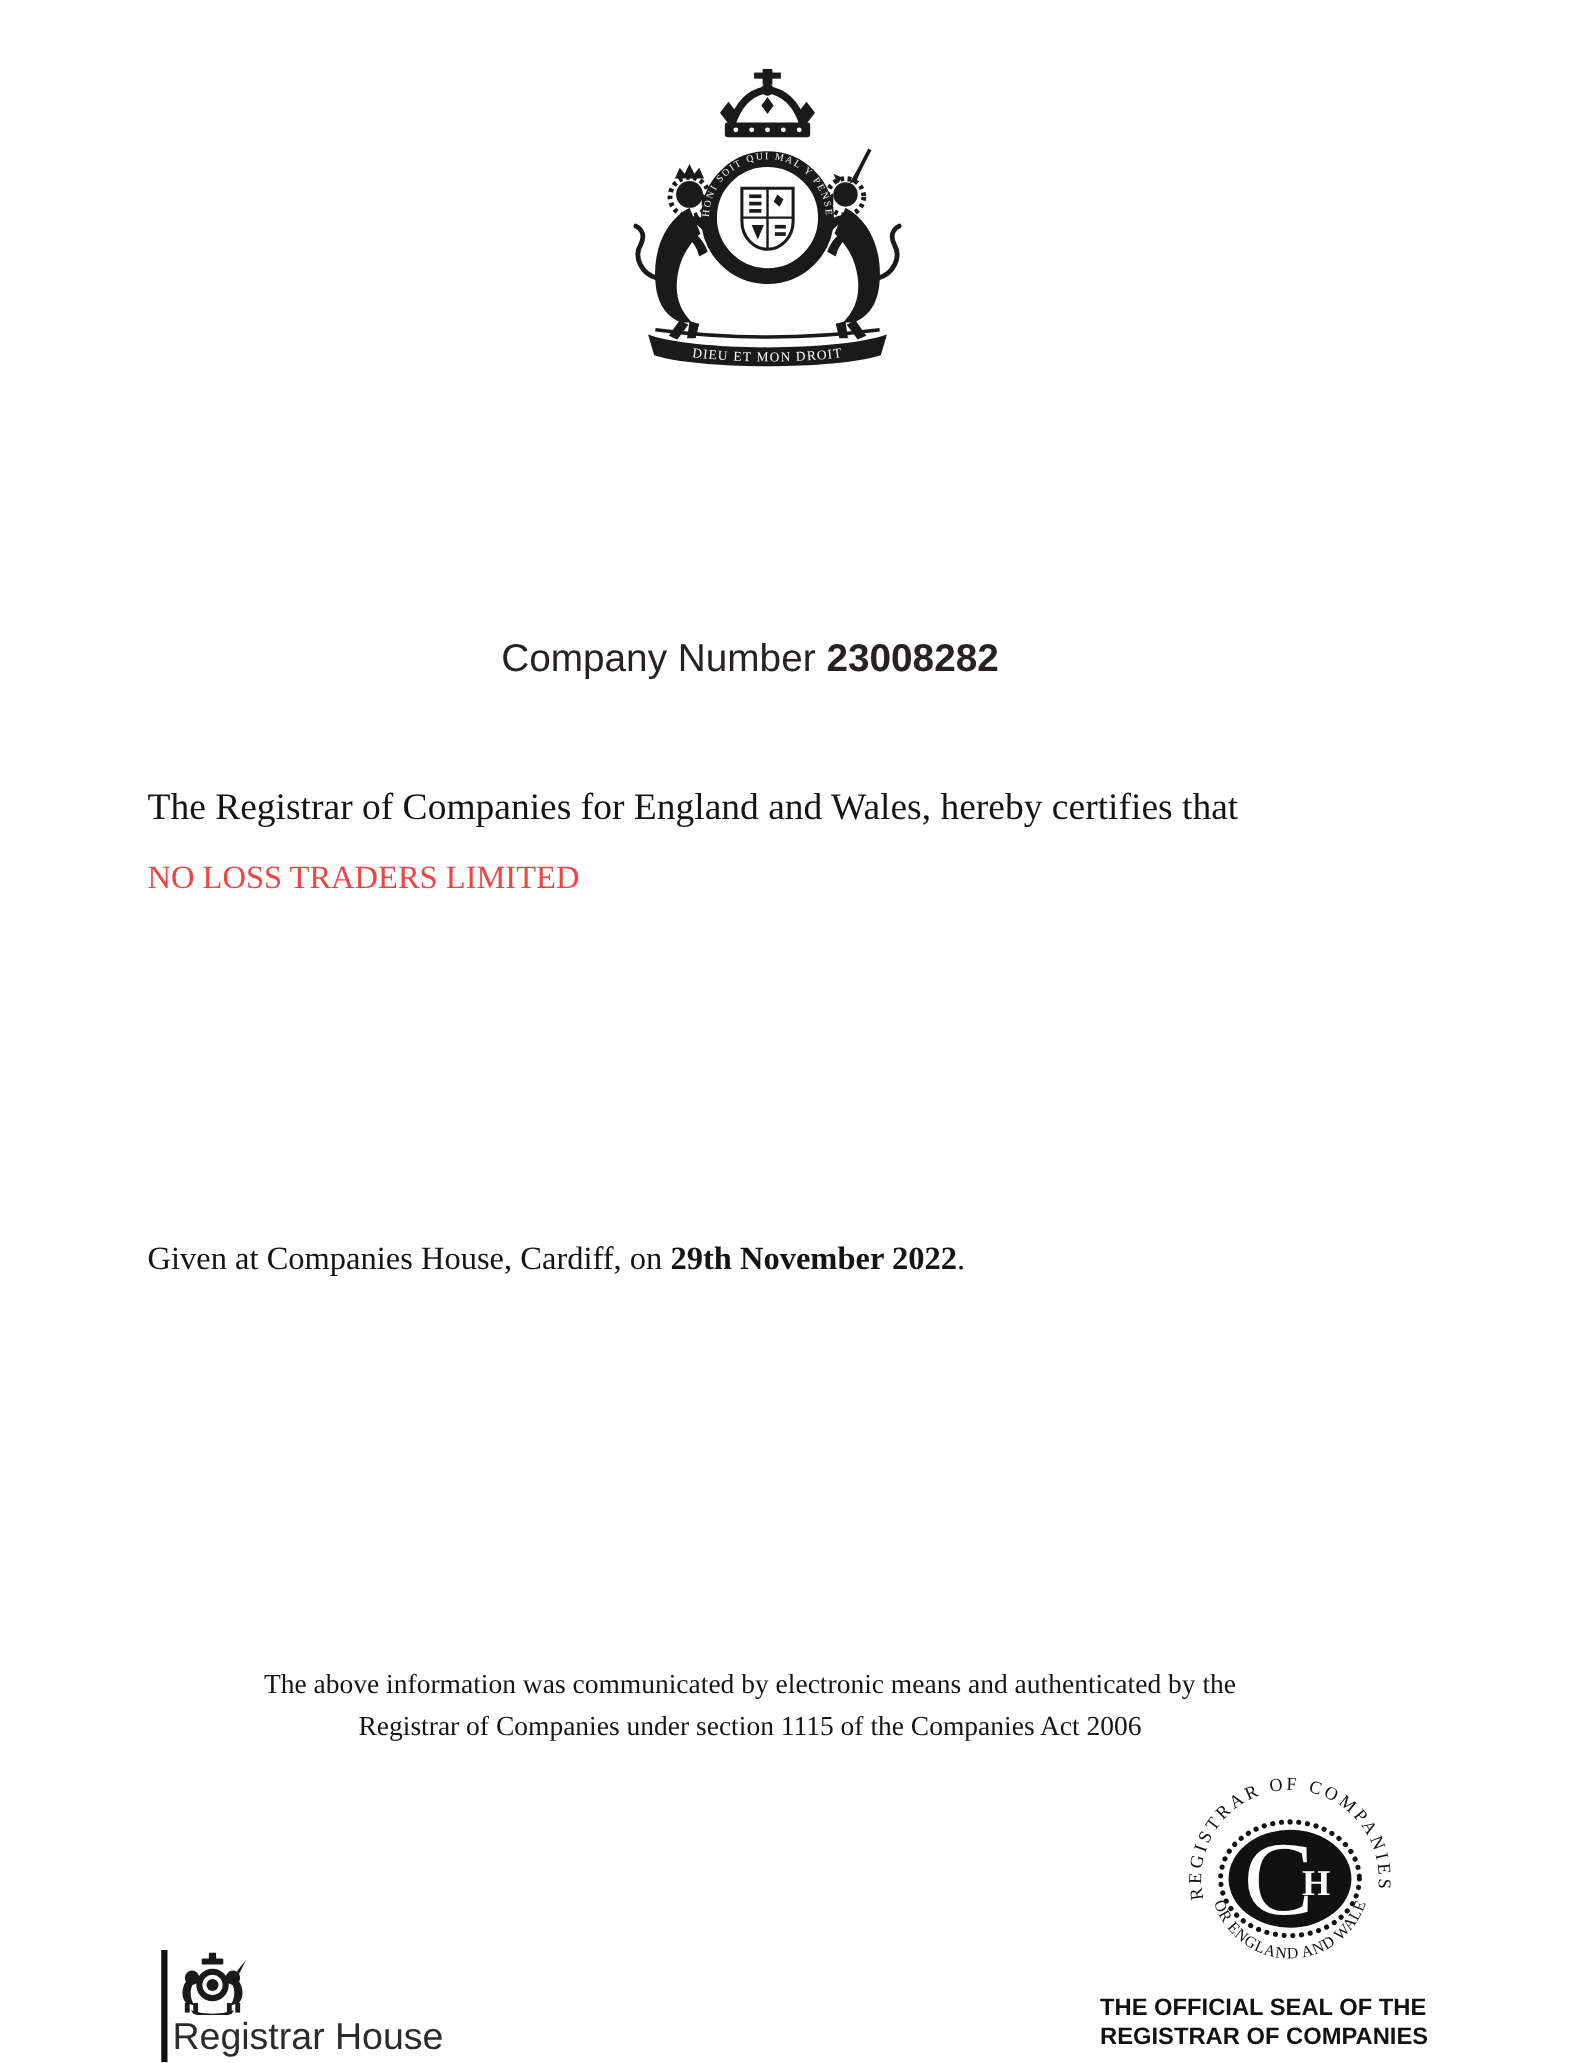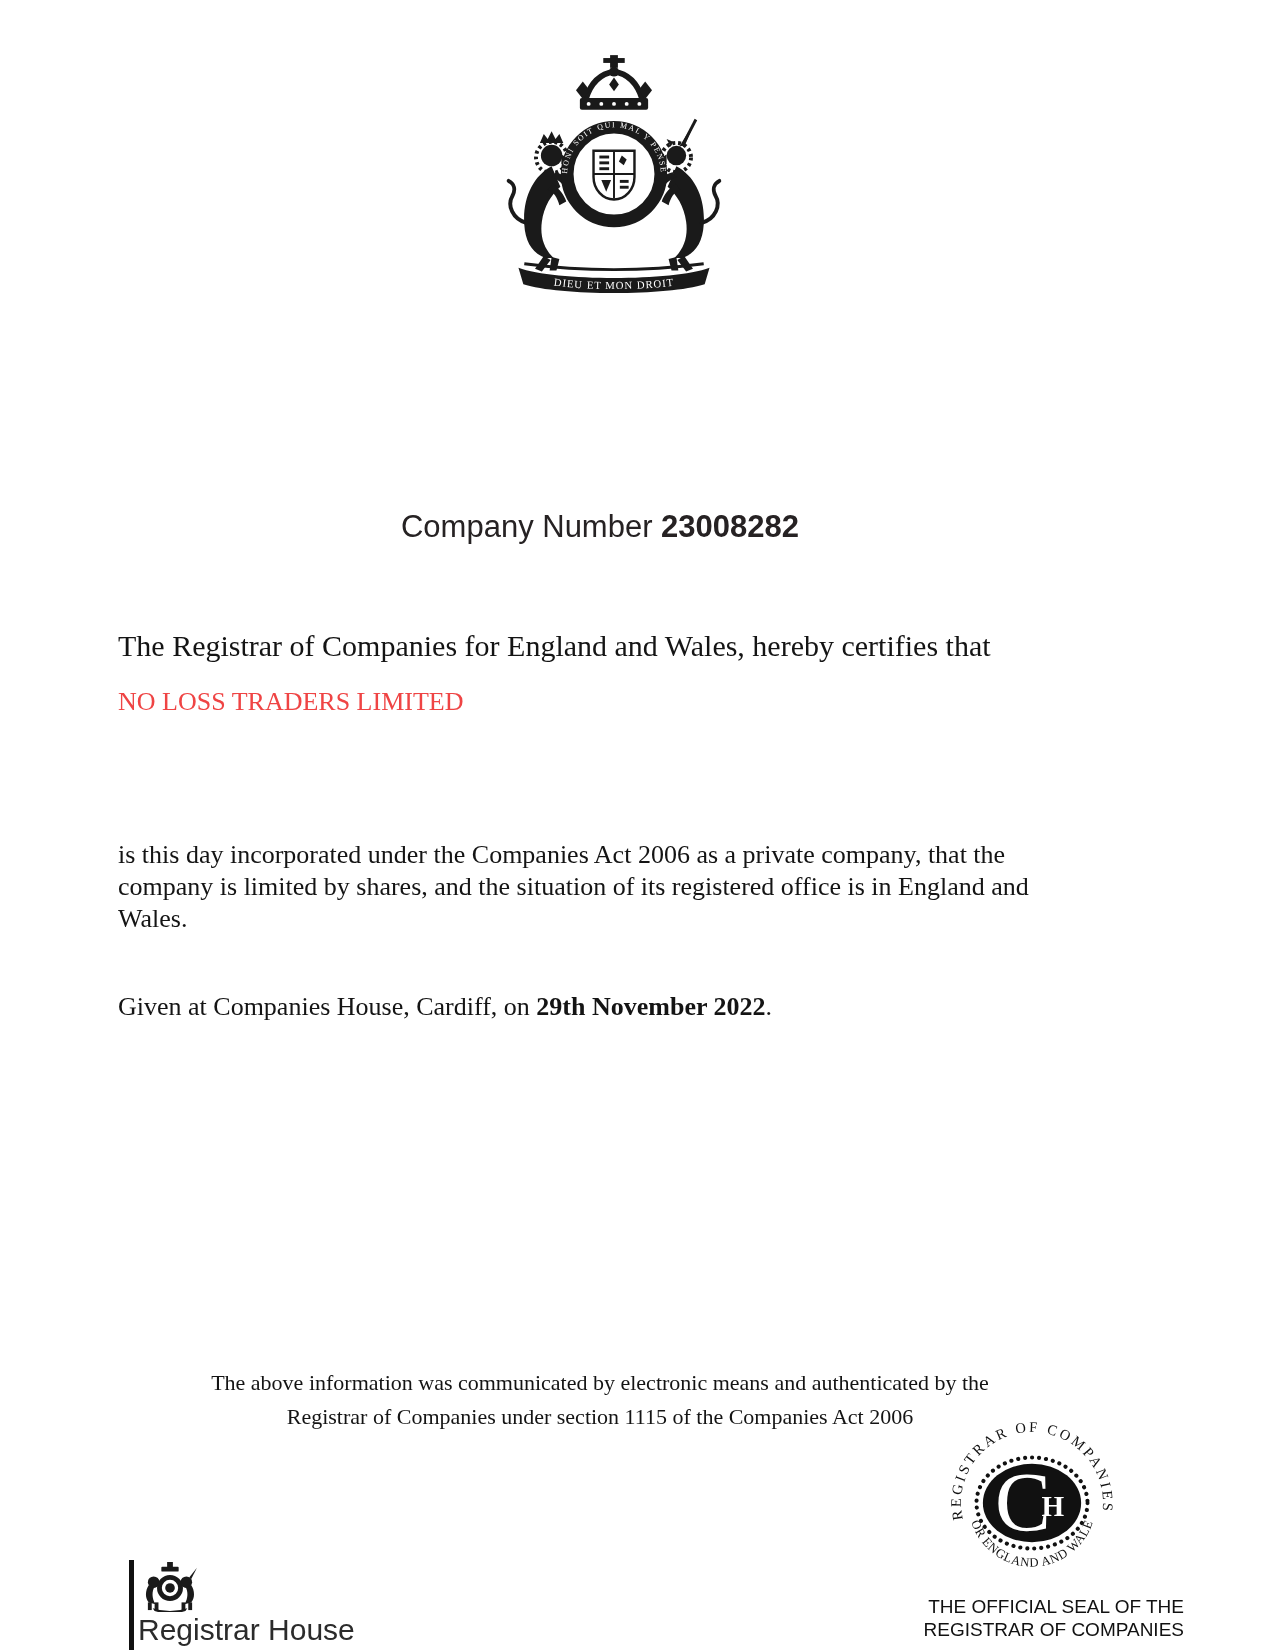--- a/index.html
+++ b/index.html
@@ -22,27 +22,27 @@
   .company-number b{font-weight:bold;}
   
   .registrar-line{left:118px;top:629px;width:1000px;font-size:30px;color:#141414;}
   .company-name{left:118px;top:687px;width:1000px;font-size:26px;color:#ef4444;}
   .paragraph{left:118px;top:839px;width:962px;font-size:26px;line-height:32px;color:#141414;}
   .given-line{left:118px;top:992px;width:1000px;font-size:26px;color:#141414;}
   .given-line b{font-weight:bold;}
   
   .auth{
     left:85px;top:1330px;width:1030px;text-align:center;
-    font-size:22px;line-height:34px;color:#141414;margin-top:36px;
+    font-size:22px;line-height:34px;color:#141414;
   }
   
   .seal-svg{left:941px;top:1412px;}
   .seal-caption{
-    left:880px;top:1595px;width:304px;text-align:right;
-    font-family:"Liberation Sans",sans-serif;font-weight:normal;
+    left:880px;top:1595px;width:304px;text-align:left;
+    font-family:"Liberation Sans",sans-serif;font-weight:bold;
     font-size:19px;line-height:23px;color:#111;
   }
   
   .brand-bar{left:129px;top:1560px;width:5px;height:90px;background:#111;}
   .brand-crest{left:141px;top:1562px;}
   .brand-text{
     left:138px;top:1613px;font-family:"Liberation Sans",sans-serif;
     font-size:30px;color:#2b2b2b;
   }
   
@@ -135,21 +135,20 @@
 
 
   <div class="abs company-number">
     <span>Company Number </span><b>23008282</b>
   </div>
 
   <div class="abs registrar-line">The Registrar of Companies for England and Wales, hereby certifies that</div>
 
   <div class="abs company-name">NO LOSS TRADERS LIMITED</div>
 
-  <div class="abs paragraph">is this day incorporated under the Companies Act 2006 as a private company, that the company is limited by shares, and the situation of its registered office is in England and Wales.</div>
 
   <div class="abs given-line">
     <span>Given at Companies House, Cardiff, on </span><b>29th November 2022</b><span>.</span>
   </div>
 
   <div class="abs auth">
     <div>The above information was communicated by electronic means and authenticated by the</div>
     <div>Registrar of Companies under section 1115 of the Companies Act 2006</div>
   </div>
 

